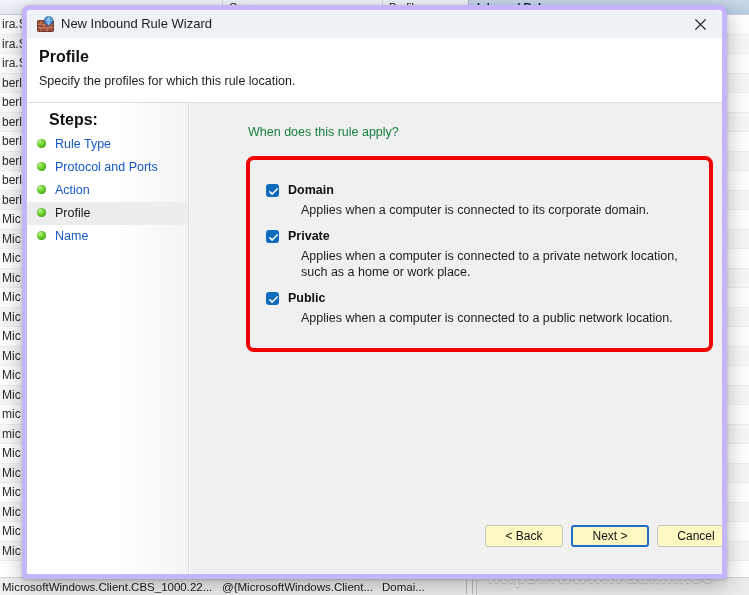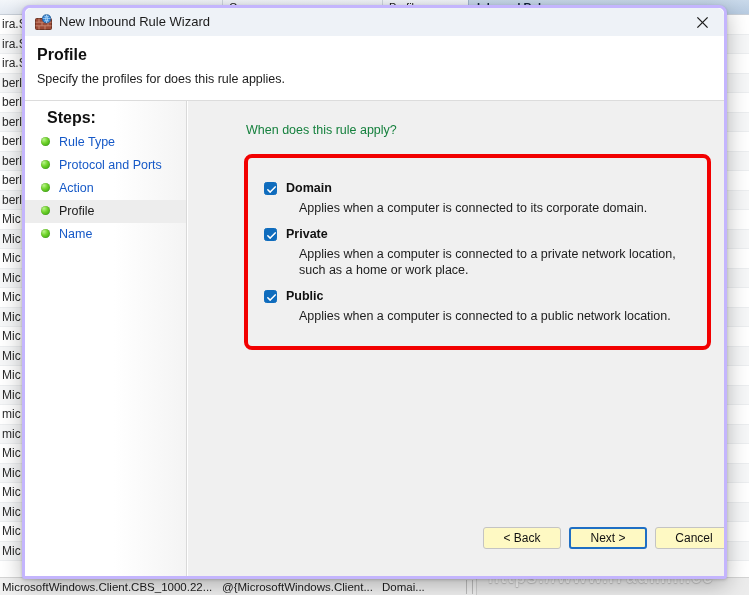--- a/index.html
+++ b/index.html
@@ -86,21 +86,21 @@
     text-shadow: 0 0 1px rgba(120,120,120,0.55), 0 1px 1px rgba(150,150,150,0.45);
     white-space: nowrap;
     pointer-events: none;
   }
 
   
   #dialog {
     position: absolute; left: 22px; top: 5px;
     width: 705px; height: 574px;
     background: #ffffff;
-    border: 3px solid #c4b5fd;
+    border: 5px solid #c4b5fd;
     border-radius: 8px 8px 3px 3px;
     box-shadow: 0 6px 22px rgba(0,0,0,0.28), 0 1px 3px rgba(0,0,0,0.18);
     overflow: hidden;
     box-sizing: border-box;
   }
   #titlebar {
     position: absolute; left: 0; top: 0; right: 0; height: 28px;
     background: #eef2f7;
     border-bottom: 1px solid #e3e7ec;
     border-radius: 7px 7px 0 0;
@@ -150,21 +150,21 @@
   #steps-title {
     position: absolute; left: 22px; top: 8px;
     font-size: 16px; font-weight: bold; color: #111111;
   }
   #steps-list {
     position: absolute; left: 0; top: 30px; right: 0;
   }
   .step-item {
     position: relative;
     height: 23px; line-height: 23px;
-    padding-left: 16px;
+    padding-left: 10px;
     font-size: 12.5px;
     color: #1659c7;
     white-space: nowrap;
     cursor: default;
   }
   .step-item.active {
     background: #ededed;
     color: #1a1a1a;
   }
   .step-bullet {
@@ -333,21 +333,21 @@
       <div id="close-btn">
         <svg width="13" height="13" viewBox="0 0 13 13">
           <line x1="1.4" y1="1.4" x2="11.6" y2="11.6" stroke="#1a1a1a" stroke-width="1.25"></line>
           <line x1="11.6" y1="1.4" x2="1.4" y2="11.6" stroke="#1a1a1a" stroke-width="1.25"></line>
         </svg>
       </div>
     </div>
 
     <div id="dlg-header">
       <div id="dlg-heading">Profile</div>
-      <div id="dlg-subheading">Specify the profiles for does this rule applies.</div>
+      <div id="dlg-subheading">Specify the profiles for which this rule location.</div>
     </div>
 
     <div id="dlg-body">
 
       <div id="steps-pane">
         <div id="steps-title">Steps:</div>
         <div id="steps-list">
             <div class="step-item"><span class="step-bullet"></span><span class="step-label">Rule Type</span></div>
             <div class="step-item"><span class="step-bullet"></span><span class="step-label">Protocol and Ports</span></div>
             <div class="step-item"><span class="step-bullet"></span><span class="step-label">Action</span></div>

